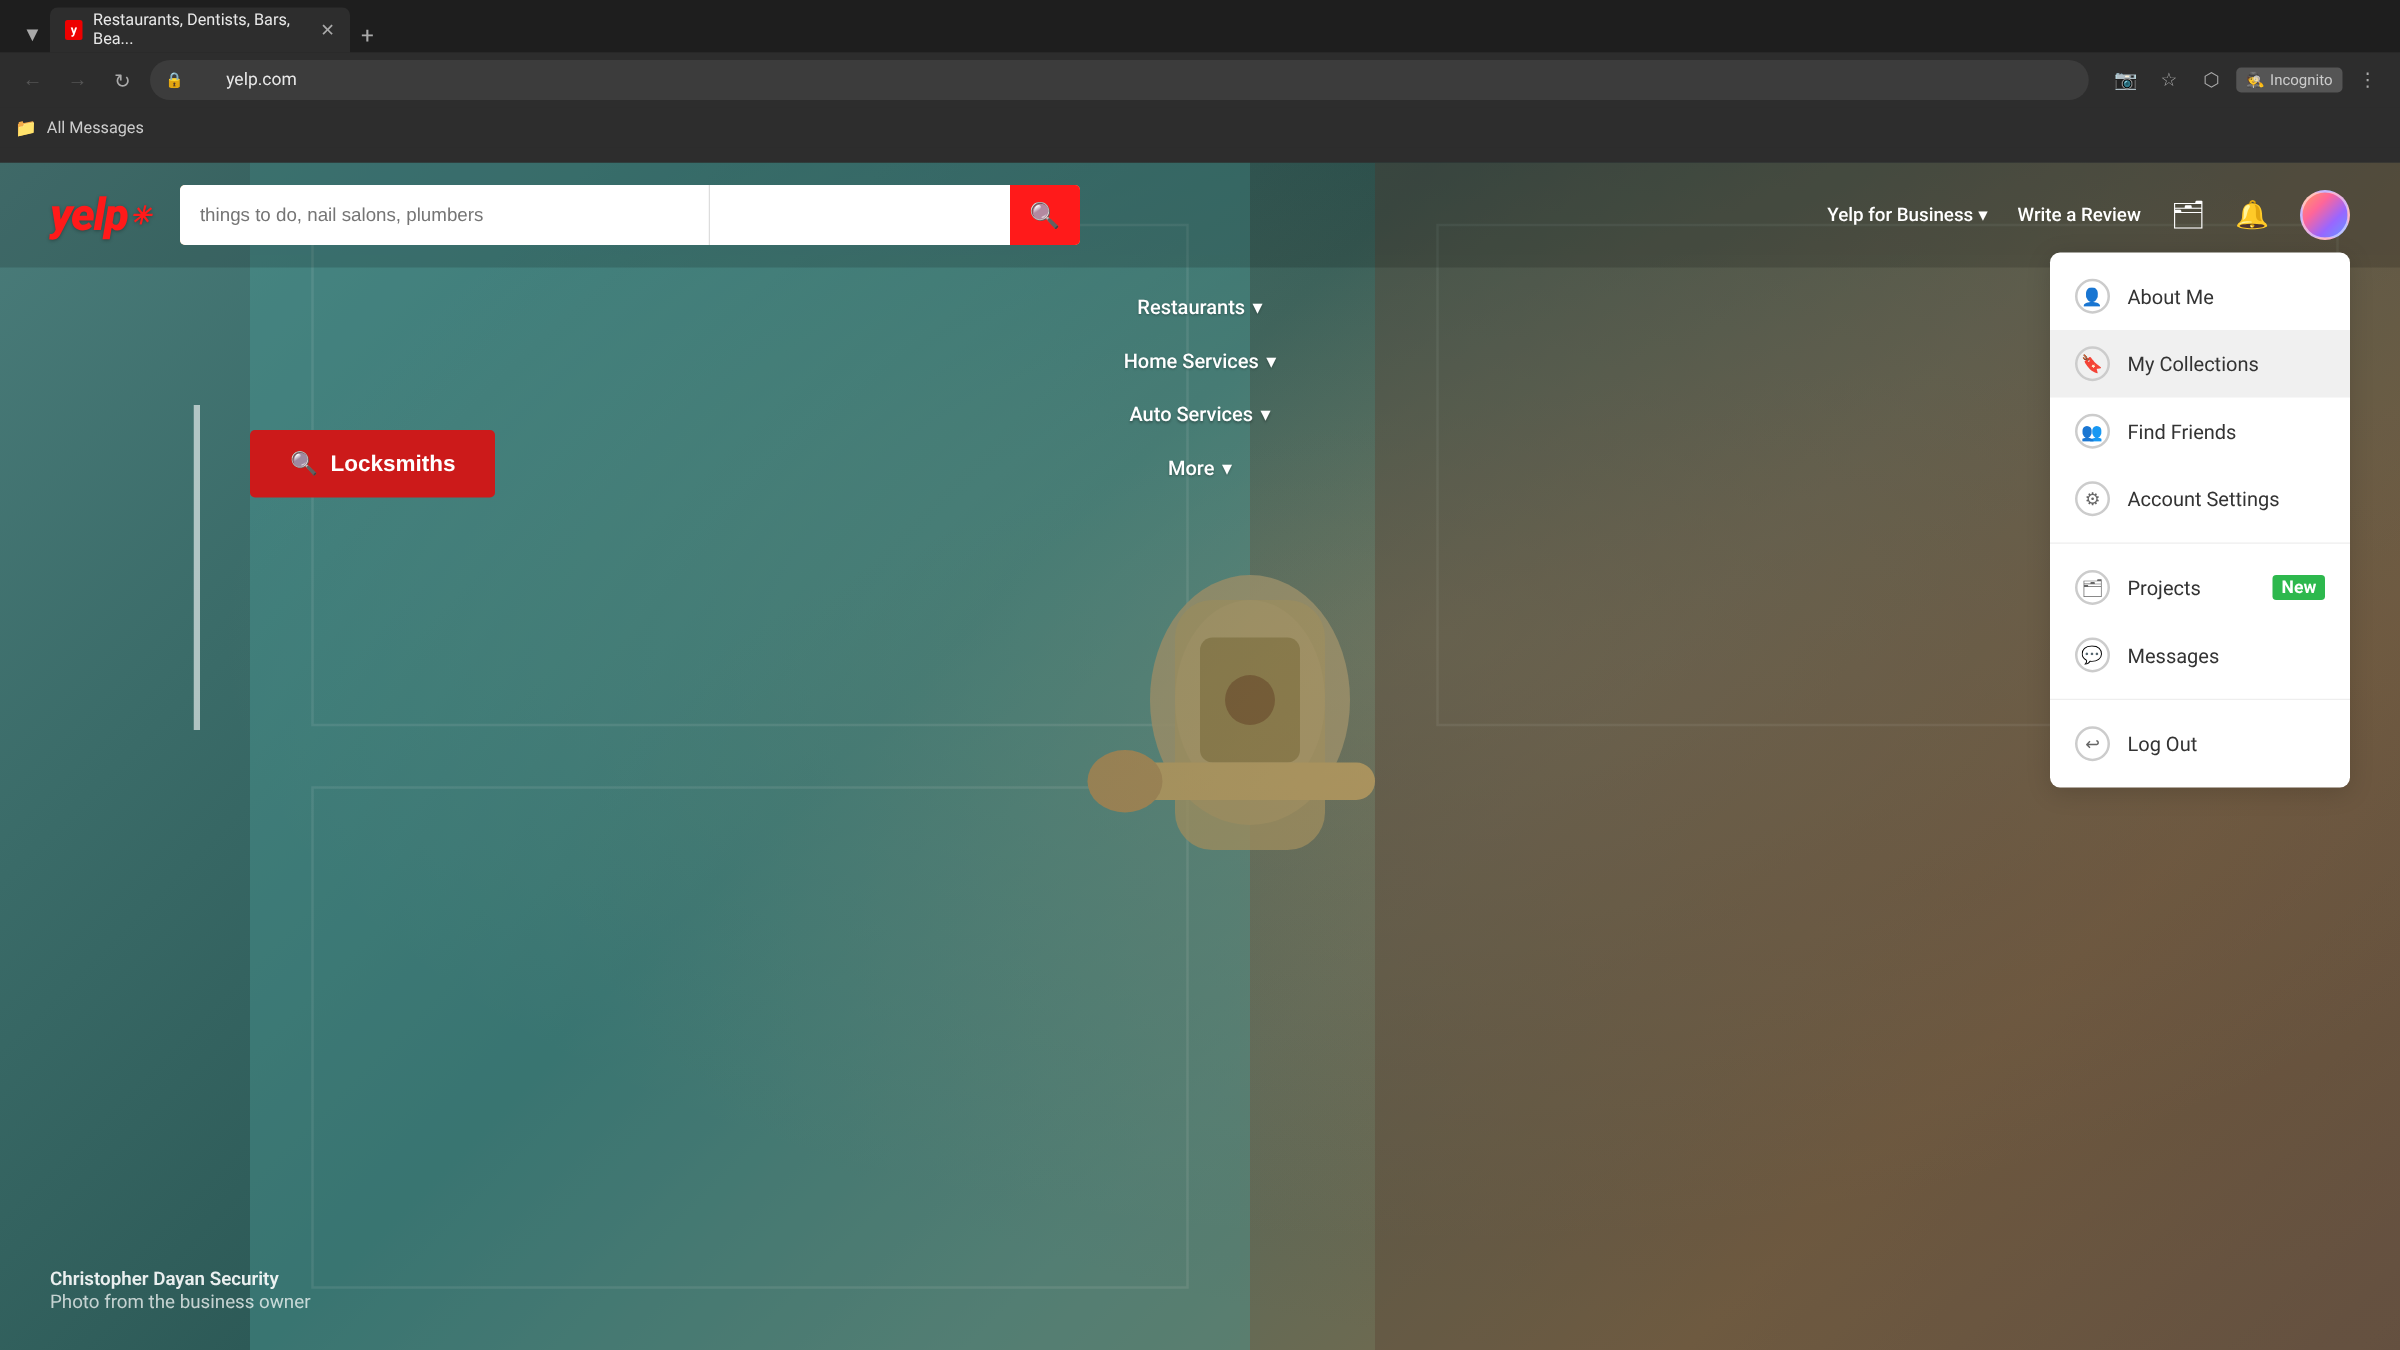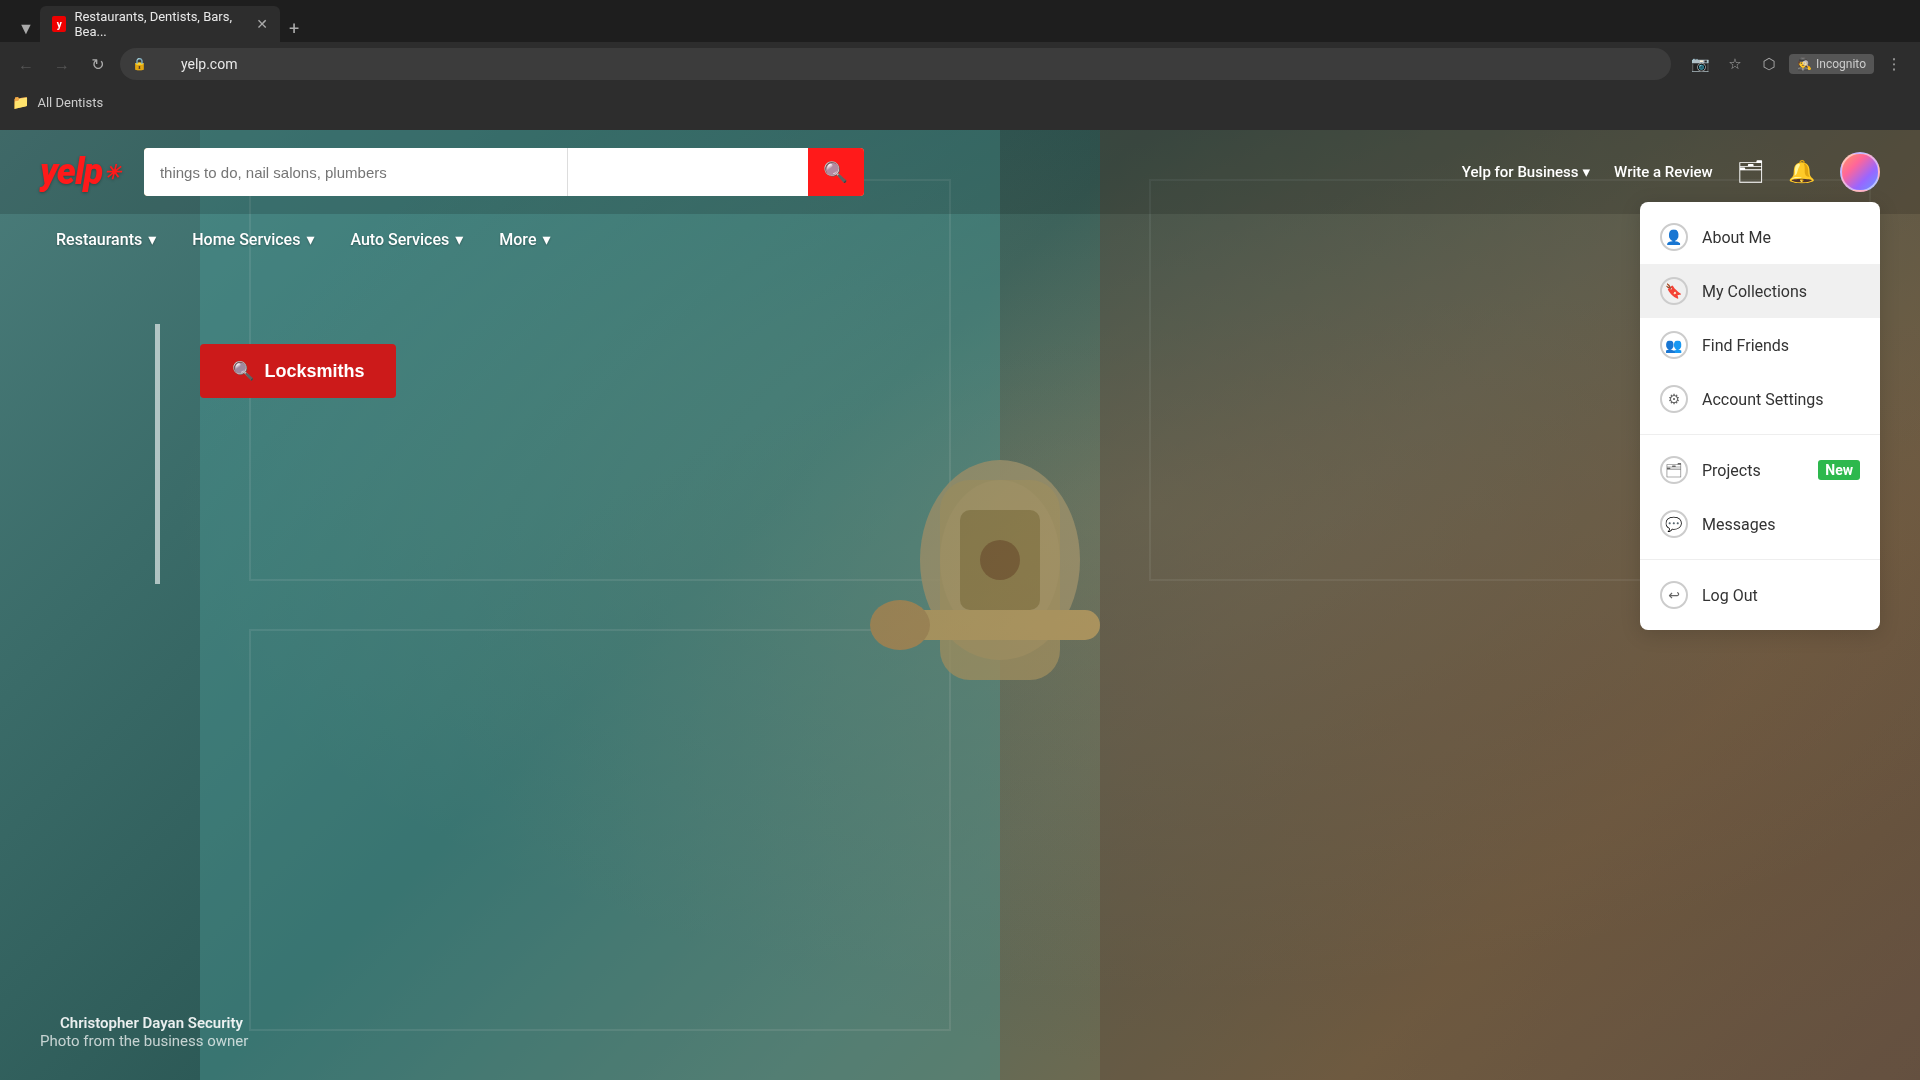--- a/index.html
+++ b/index.html
@@ -231,20 +231,21 @@
 
     
     .yelp-nav {
       position: relative;
       z-index: 10;
       display: flex;
       align-items: center;
       padding: 12px 40px;
       height: 50px;
       gap: 4px;
+      flex-direction: column;
     }
     .nav-item {
       display: flex;
       align-items: center;
       gap: 6px;
       padding: 10px 16px;
       color: white;
       font-size: 16px;
       font-weight: 500;
       cursor: pointer;
@@ -293,21 +294,20 @@
     .photo-credit {
       position: absolute;
       bottom: 30px;
       left: 40px;
       z-index: 5;
       color: rgba(255,255,255,0.9);
     }
     .photo-credit-name {
       font-size: 15px;
       font-weight: 600;
-      margin-left: 20px;
     }
     .photo-credit-sub {
       font-size: 15px;
       opacity: 0.8;
     }
 
     
     .dropdown-menu {
       position: absolute;
       top: 72px;
@@ -383,21 +383,21 @@
       <div class="incognito-badge">
         <span>🕵</span>
         <span>Incognito</span>
       </div>
       <div class="nav-icon-btn">⋮</div>
     </div>
   </div>
 
   <div class="bookmarks-bar">
     <span class="bookmarks-icon">📁</span>
-    <span>All Dentists</span>
+    <span>All Messages</span>
   </div>
 </div>
 
 <div class="yelp-page">
 
   <div class="hero-bg"></div>
   <div class="hero-overlay"></div>
 
   <svg style="position:absolute;top:0;left:0;right:0;bottom:0;width:100%;height:100%;z-index:2;opacity:0.6" viewBox="0 0 1920 950" preserveAspectRatio="none">
 

